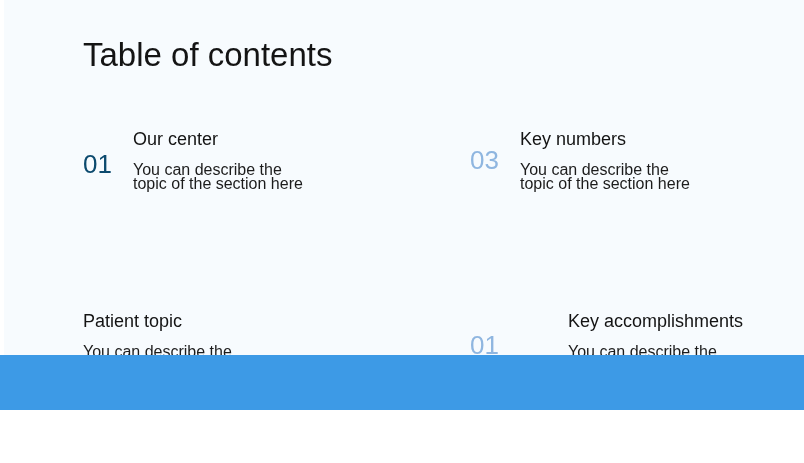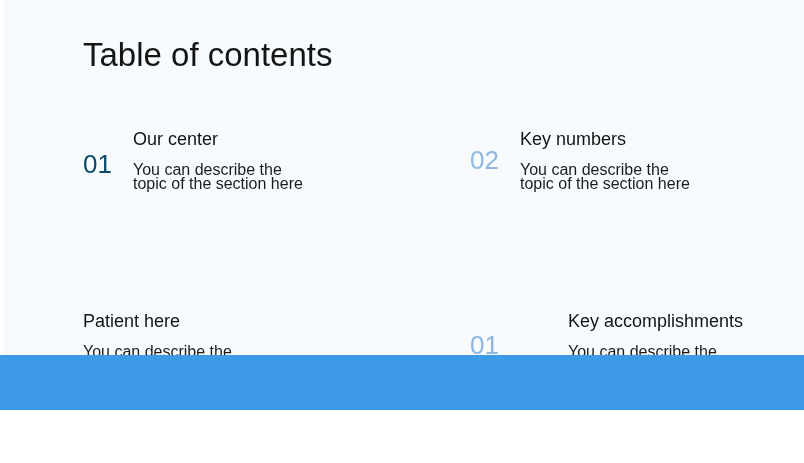--- a/index.html
+++ b/index.html
@@ -130,34 +130,34 @@
 
       <div class="toc-item col-left">
         <div class="item-number">01</div>
         <div class="item-body">
           <p class="item-title">Our center</p>
           <p class="item-desc">You can describe the topic of the section here</p>
         </div>
       </div>
 
       <div class="toc-item col-right">
-        <div class="item-number num-right">02</div>
+        <div class="item-number num-right">03</div>
         <div class="item-body">
           <p class="item-title">Key numbers</p>
           <p class="item-desc">You can describe the topic of the section here</p>
         </div>
       </div>
 
     </div>
 
     <div class="toc-row row-2">
 
       <div class="toc-item col-left">
         <div class="item-body">
-          <p class="item-title">Patient here</p>
+          <p class="item-title">Patient topic</p>
           <p class="item-desc">You can describe the topic of the section here</p>
         </div>
       </div>
 
       <div class="toc-item col-right">
         <div class="item-number num-right">01</div>
         <div class="item-body">
           <p class="item-title">Key accomplishments</p>
           <p class="item-desc">You can describe the topic of the section here</p>
         </div>

